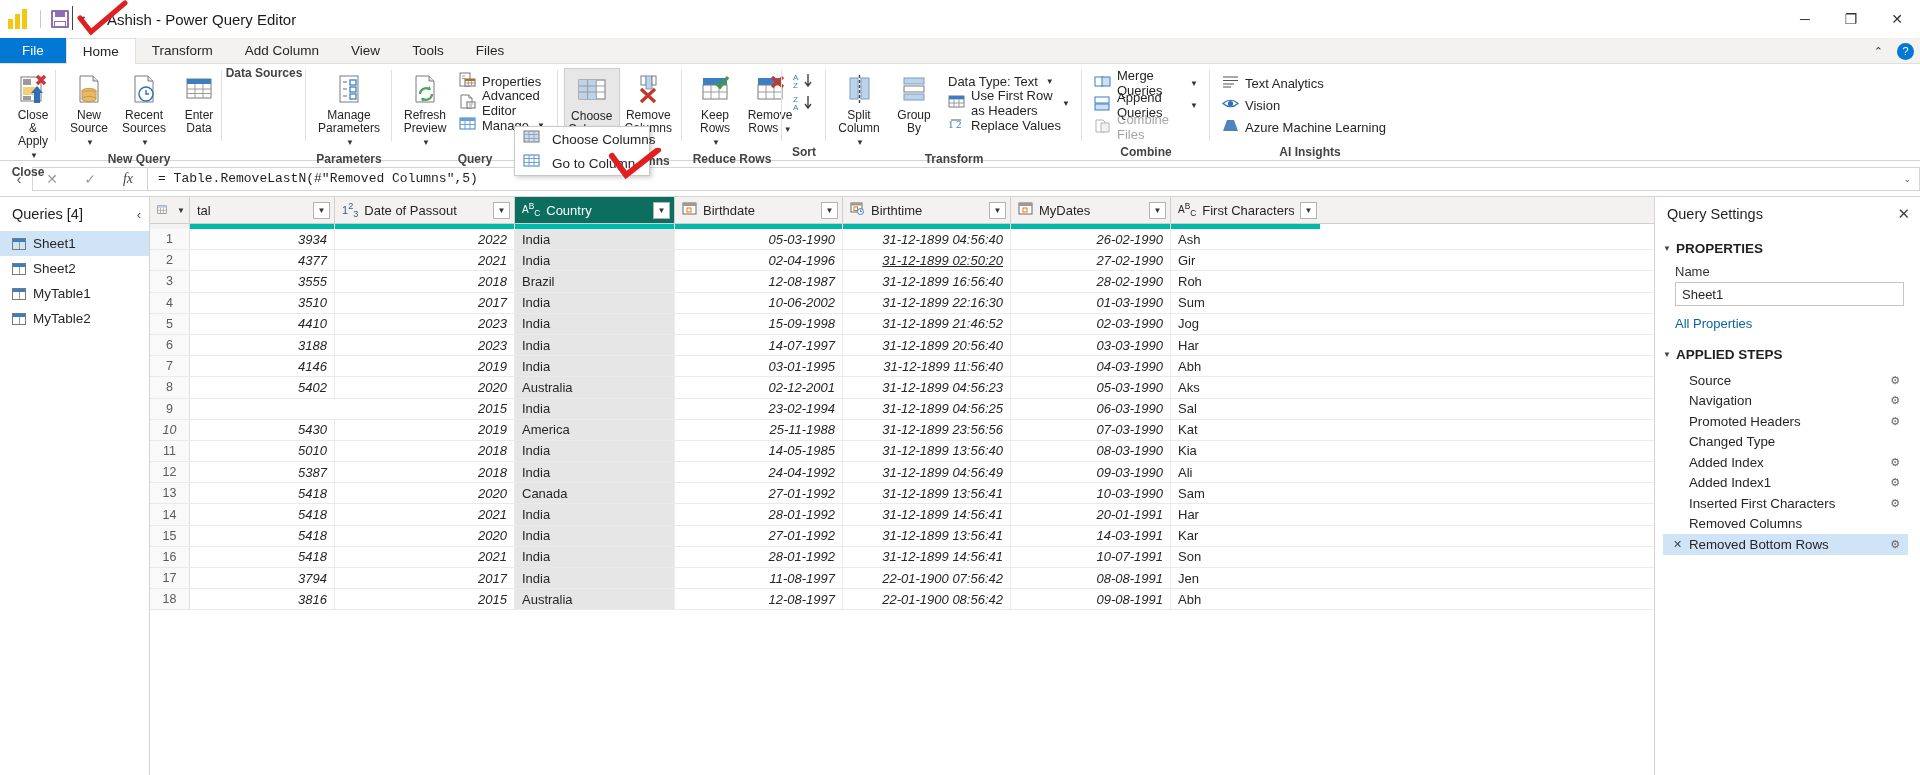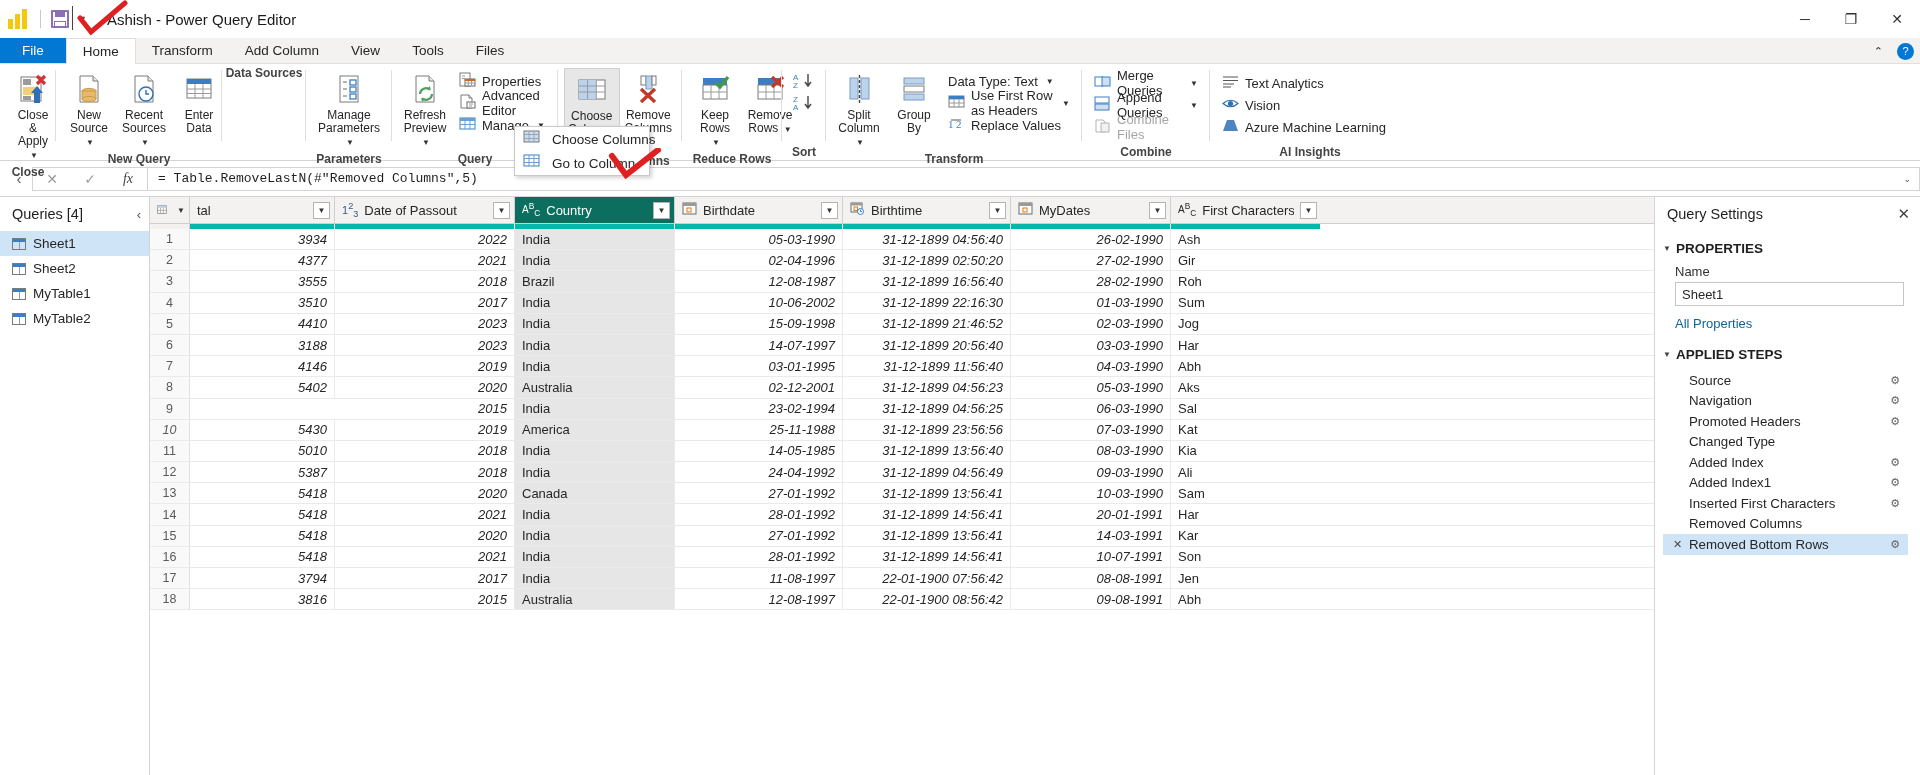--- a/index.html
+++ b/index.html
@@ -634,21 +634,21 @@
           <div class="gcell num" style="width: 168px; flex: 0 0 168px;">31-12-1899 04:56:40</div>
           <div class="gcell num" style="width: 160px; flex: 0 0 160px;">26-02-1990</div>
           <div class="gcell " style="width: 150px; flex: 0 0 150px; border-right: none;">Ash</div>
         </div>
         <div class="grow">
           <div class="gcell rh" style="width: 40px; flex: 0 0 40px;">2</div>
           <div class="gcell num" style="width: 145px; flex: 0 0 145px;">4377</div>
           <div class="gcell num" style="width: 180px; flex: 0 0 180px;">2021</div>
           <div class="gcell selcol" style="width: 160px; flex: 0 0 160px;">India</div>
           <div class="gcell num" style="width: 168px; flex: 0 0 168px;">02-04-1996</div>
-          <div class="gcell num" style="width: 168px; flex: 0 0 168px;">31-12-1899 02:50:20</div>
+          <div class="gcell num" style="width: 168px; flex: 0 0 168px; text-decoration: underline;">31-12-1899 02:50:20</div>
           <div class="gcell num" style="width: 160px; flex: 0 0 160px;">27-02-1990</div>
           <div class="gcell " style="width: 150px; flex: 0 0 150px; border-right: none;">Gir</div>
         </div>
         <div class="grow">
           <div class="gcell rh" style="width: 40px; flex: 0 0 40px;">3</div>
           <div class="gcell num" style="width: 145px; flex: 0 0 145px;">3555</div>
           <div class="gcell num" style="width: 180px; flex: 0 0 180px;">2018</div>
           <div class="gcell selcol" style="width: 160px; flex: 0 0 160px;">Brazil</div>
           <div class="gcell num" style="width: 168px; flex: 0 0 168px;">12-08-1987</div>
           <div class="gcell num" style="width: 168px; flex: 0 0 168px;">31-12-1899 16:56:40</div>

